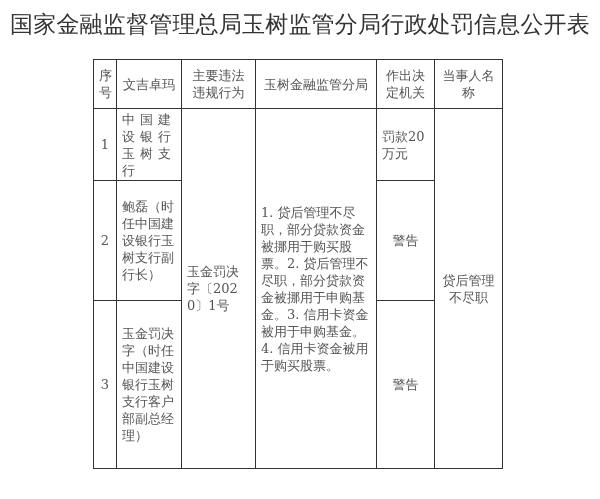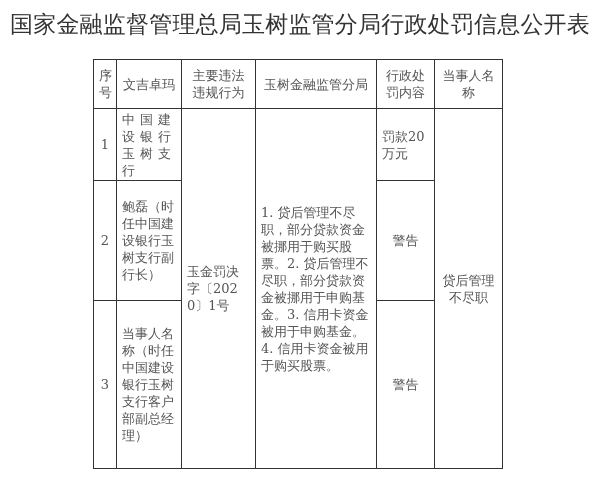--- a/index.html
+++ b/index.html
@@ -30,35 +30,35 @@
     <col style="width:121px">
     <col style="width:58px">
     <col style="width:68px">
   </colgroup>
   <tbody>
       <tr class="hdr">
     <td class="c">序号</td>
     <td class="c">文吉卓玛</td>
     <td class="c">主要违法违规行为</td>
     <td class="c">玉树金融监管分局</td>
-    <td class="c">行政处罚内容</td>
+    <td class="c">作出决定机关</td>
     <td class="c">当事人名称</td>
   </tr>
   <tr style="height:72px">
     <td class="c">1</td>
     <td class="l ws">中国建设银行玉树支行</td>
     <td class="l" rowspan="3">玉金罚决字〔2020〕1号</td>
     <td class="l" rowspan="3">1. 贷后管理不尽职，部分贷款资金被挪用于购买股票。2. 贷后管理不尽职，部分贷款资金被挪用于申购基金。3. 信用卡资金被用于申购基金。4. 信用卡资金被用于购买股票。</td>
     <td class="l">罚款20万元</td>
     <td class="c" rowspan="3">贷后管理不尽职</td>
   </tr>
   <tr style="height:120px">
     <td class="c">2</td>
     <td class="l">鲍磊（时任中国建设银行玉树支行副行长）</td>
     <td class="c">警告</td>
   </tr>
   <tr style="height:168px">
     <td class="c">3</td>
-    <td class="l">当事人名称（时任中国建设银行玉树支行客户部副总经理）</td>
+    <td class="l">玉金罚决字（时任中国建设银行玉树支行客户部副总经理）</td>
     <td class="c">警告</td>
   </tr>
 </tbody>
   </table>
 
 </body></html>

